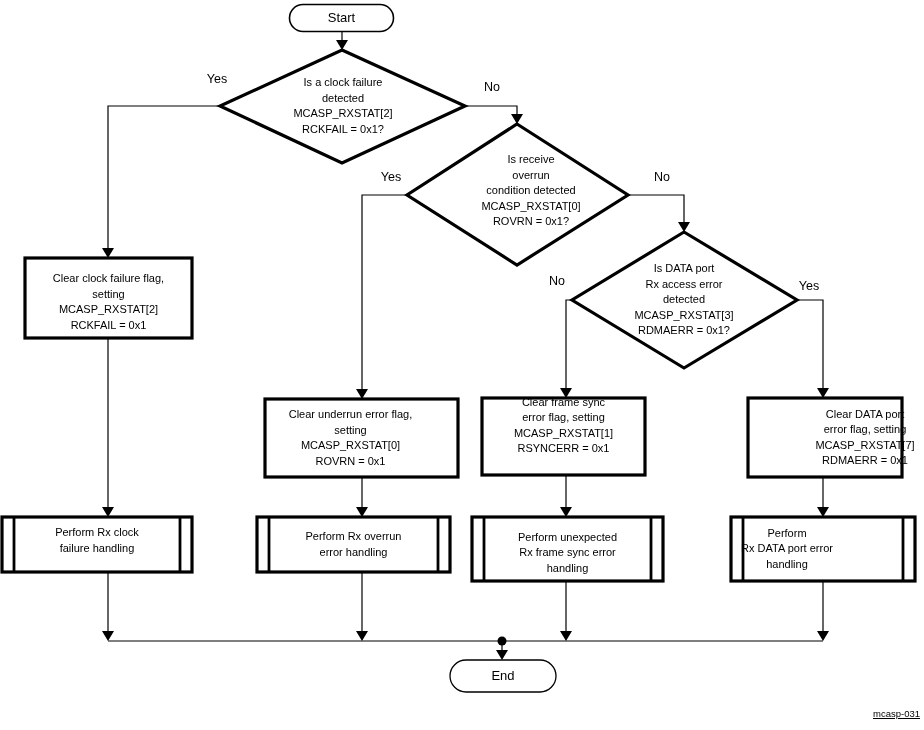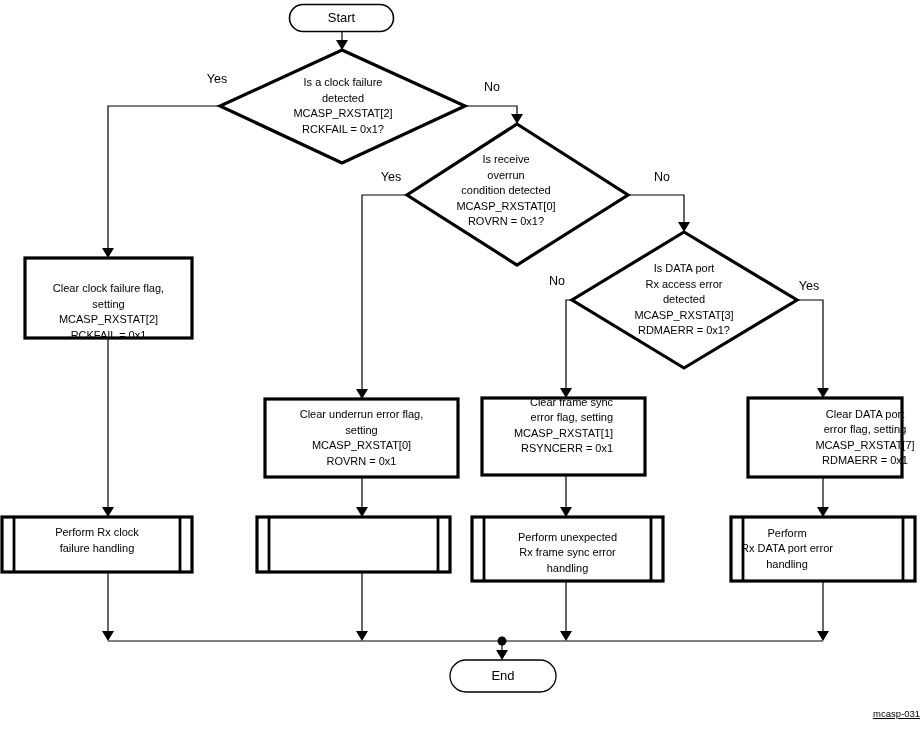--- a/index.html
+++ b/index.html
@@ -93,50 +93,52 @@
       <line x1="903" y1="517" x2="903" y2="581" stroke-width="2.8"></line>
     </g>
   </svg>
 
   <div class="lbl term" style="left:289px;top:5px;width:105px;height:26px;">Start</div>
 
   <div class="lbl" style="left:243px;top:63px;width:200px;height:86px;">Is a clock failure
 detected
 MCASP_RXSTAT[2]
 RCKFAIL = 0x1?</div>
-  <div class="lbl" style="left:406px;top:148px;width:200px;height:86px;text-align:center;">Is receive
+  <div class="lbl" style="left:431px;top:148px;width:200px;height:86px;text-align:center;">Is receive
 overrun
 condition detected
 MCASP_RXSTAT[0]
 ROVRN = 0x1?</div>
   <div class="lbl" style="left:584px;top:257px;width:200px;height:86px;">Is DATA port
 Rx access  error
 detected
 MCASP_RXSTAT[3]
 RDMAERR = 0x1?</div>
 
-  <div class="lbl" style="left:25px;top:276px;width:167px;height:72px;">Clear clock failure flag,
+  <div class="lbl" style="left:25px;top:266px;width:167px;height:72px;">Clear clock failure flag,
 setting
 MCASP_RXSTAT[2]
 RCKFAIL = 0x1</div>
-  <div class="lbl" style="left:265px;top:399px;width:193px;height:78px;">Clear underrun error flag,
+  <div class="lbl" style="left:254px;top:399px;width:193px;height:78px;">Clear underrun error flag,
 setting
 MCASP_RXSTAT[0]
 ROVRN = 0x1</div>
-  <div class="lbl" style="left:482px;top:398px;width:163px;height:55px;text-align:right;">Clear frame sync
+  <div class="lbl" style="left:482px;top:398px;width:163px;height:55px;">Clear frame sync
 error flag, setting
 MCASP_RXSTAT[1]
 RSYNCERR = 0x1</div>
   <div class="lbl" style="left:748px;top:398px;width:154px;height:79px;padding-left:40px;">Clear DATA port
 error flag, setting
 MCASP_RXSTAT[7]
 RDMAERR = 0x1</div>
 
   <div class="lbl" style="left:14px;top:517px;width:166px;height:47px;">Perform Rx clock
 failure handling</div>
+  <div class="lbl" style="left:269px;top:517px;width:169px;height:55px;">Perform Rx overrun
+error handling</div>
   <div class="lbl" style="left:484px;top:517px;width:167px;height:72px;">Perform unexpected
 Rx frame sync error
 handling</div>
   <div class="lbl" style="left:711px;top:517px;width:152px;height:64px;">Perform
 Rx DATA port error
 handling</div>
 
   <div class="lbl term" style="left:450px;top:660px;width:106px;height:32px;">End</div>
 
   <div class="tag" style="left:197px;top:72px;">Yes</div>

